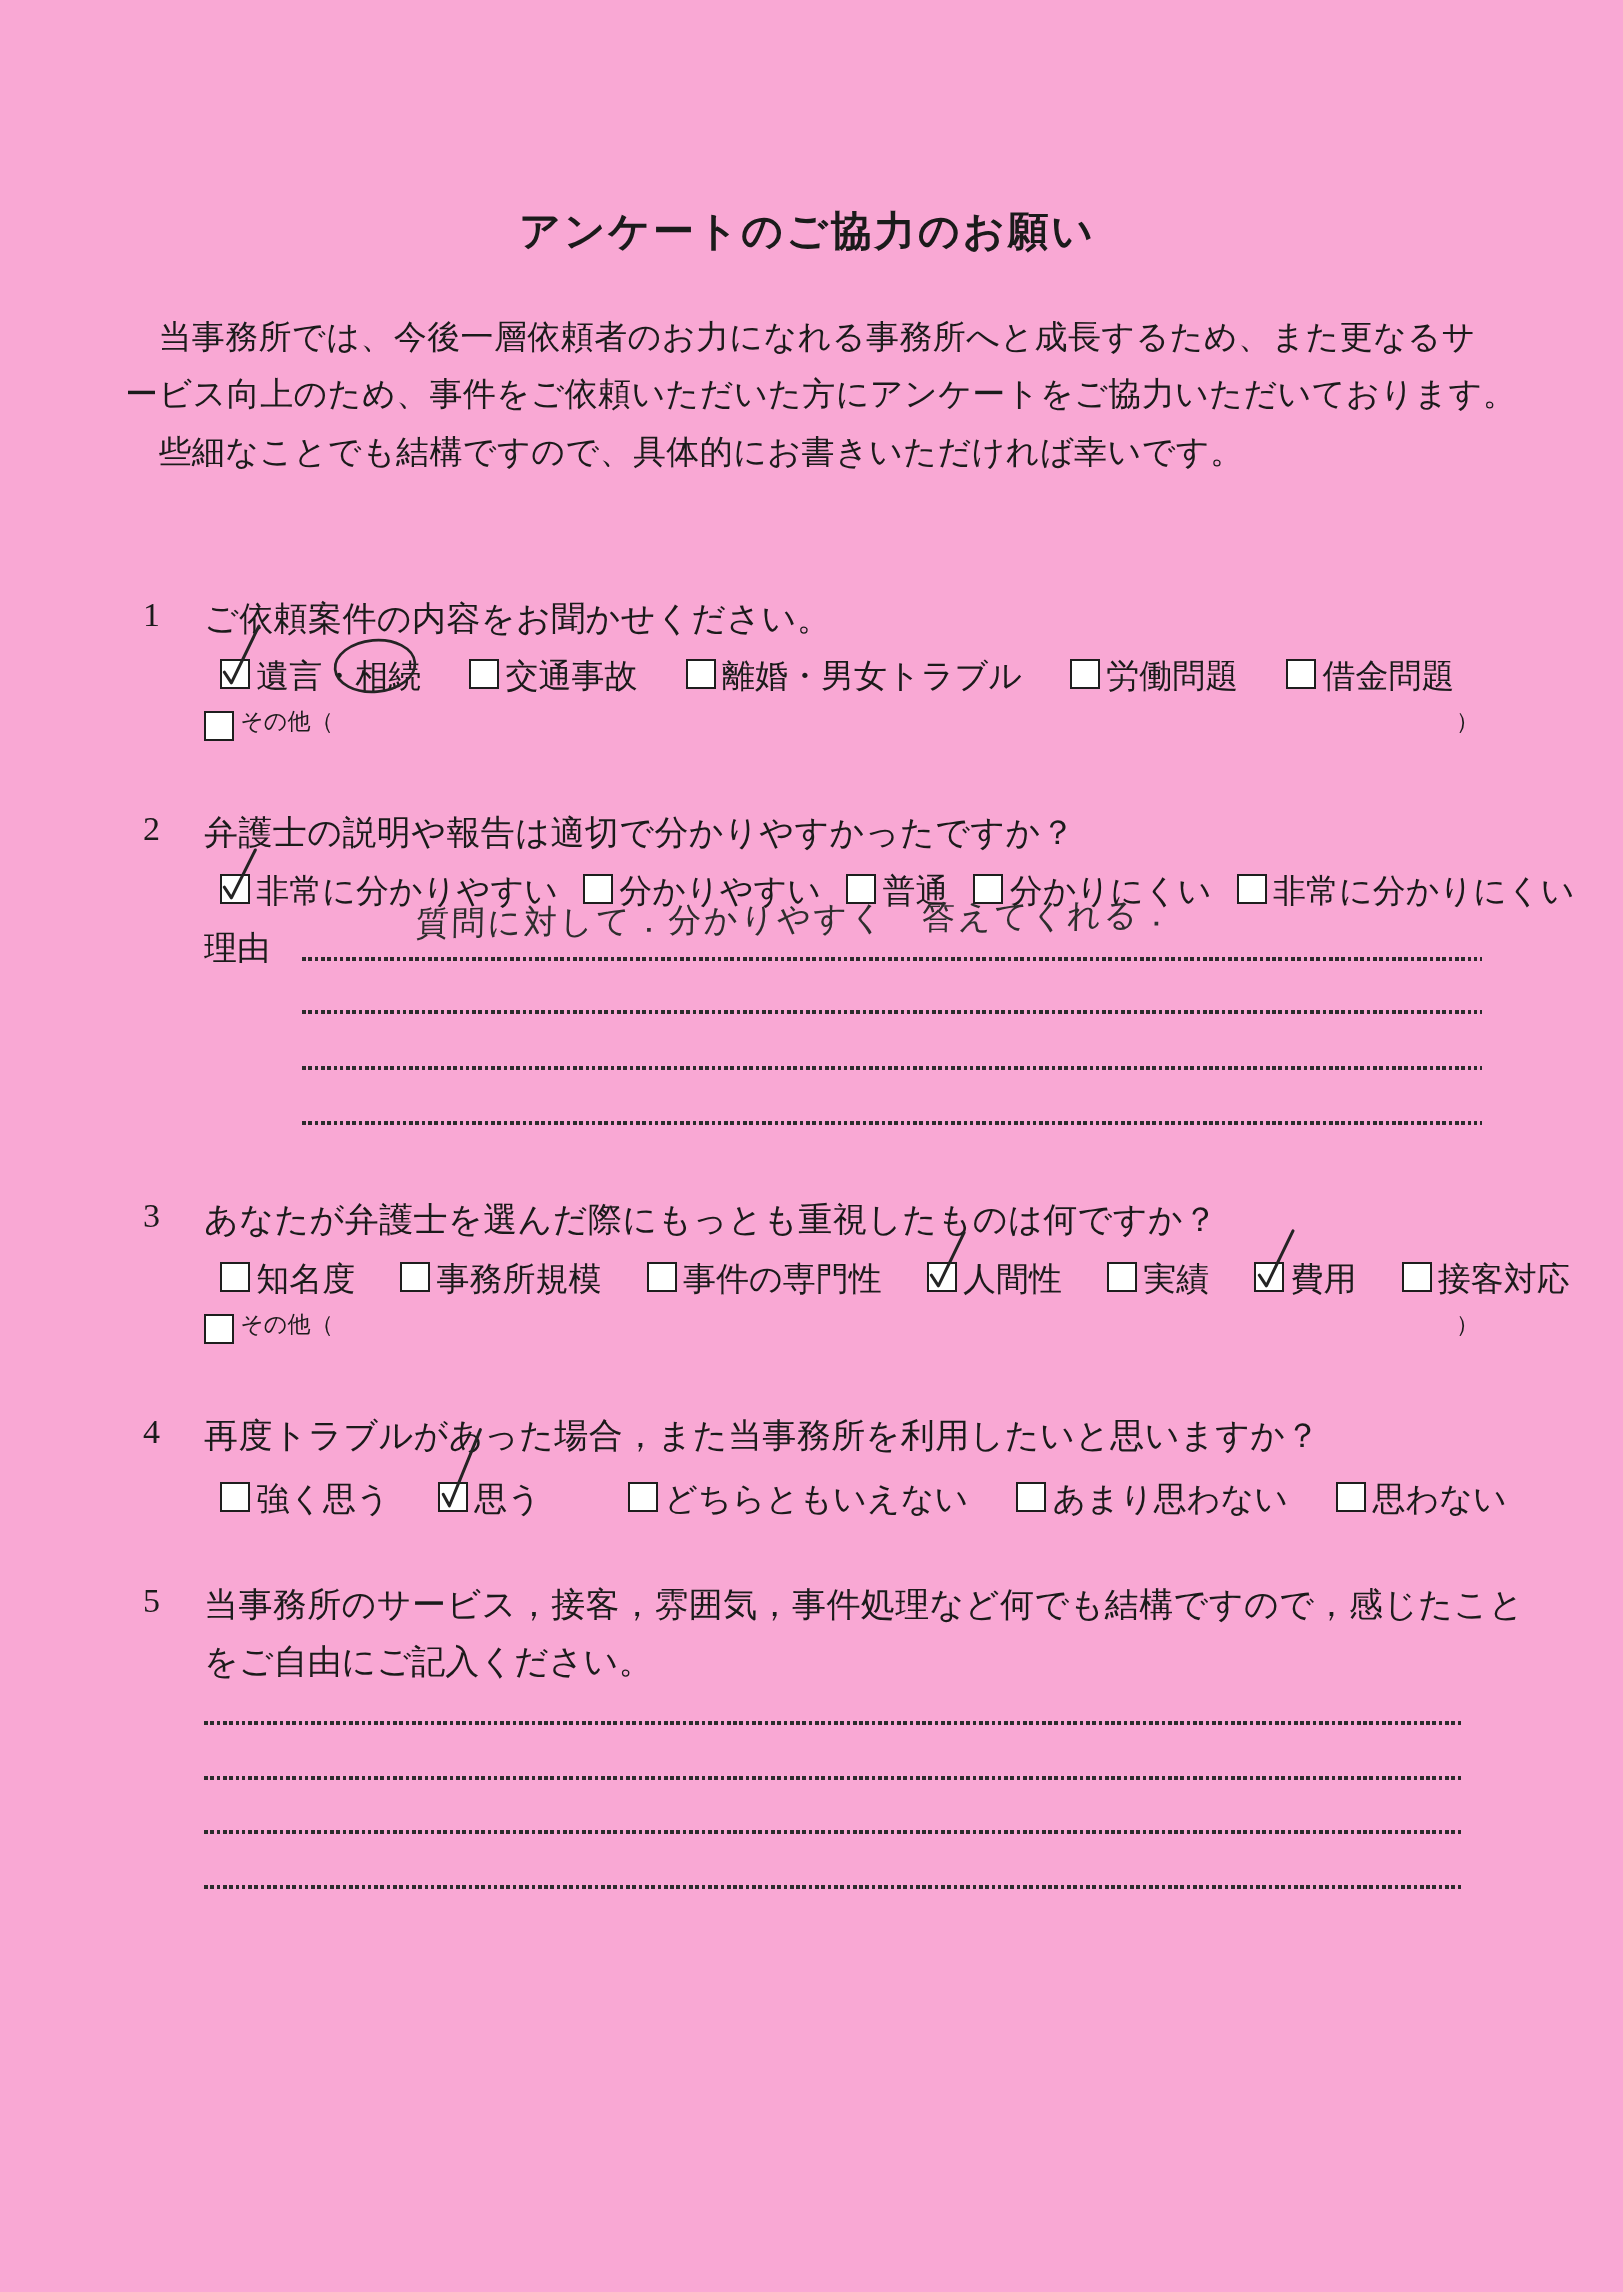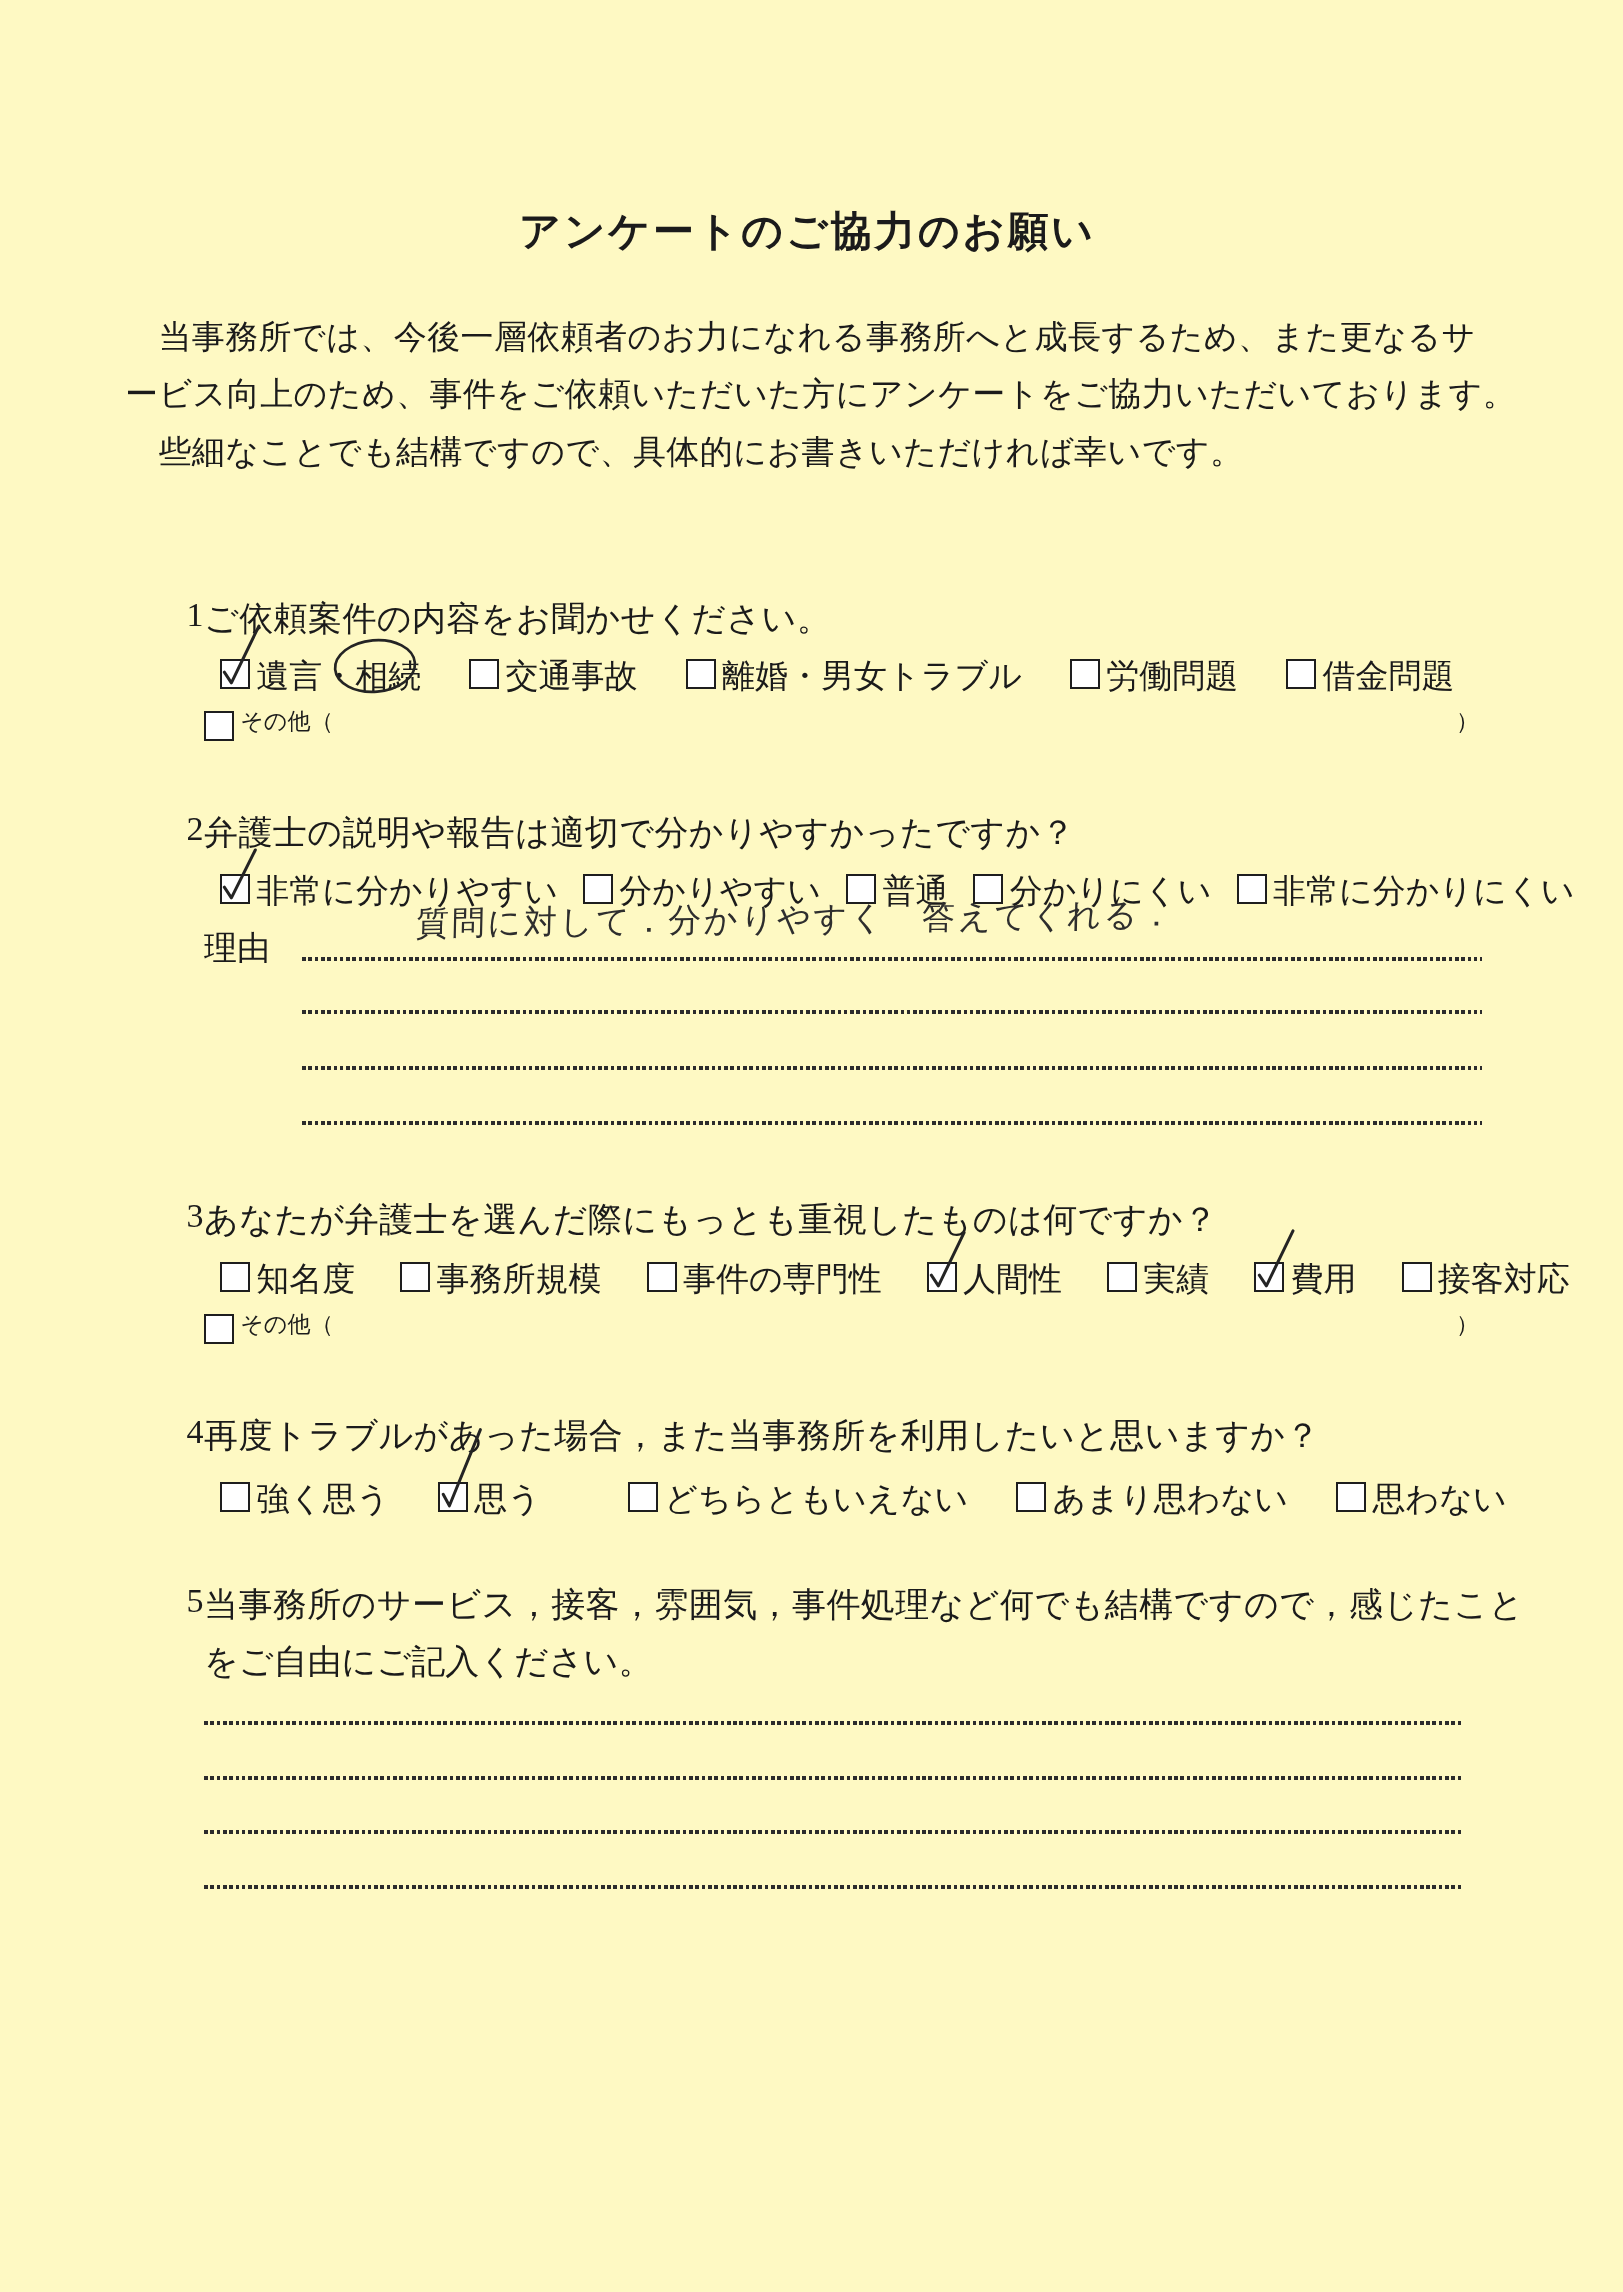--- a/index.html
+++ b/index.html
@@ -1,20 +1,19 @@
 <!DOCTYPE html>
 <html lang="ja" style="font-size:14.3px"><head>
 <meta charset="utf-8">
 <style>
   html,body{margin:0;padding:0;background:#ffffff;}
   .page{
-    position:relative;width:1624px;height:2293px;background:#fef9c3;
+    position:relative;width:1624px;height:2293px;background:#f9a8d4;
     color:#1b1b1b;font-family:"Liberation Serif","DejaVu Serif",serif;
     overflow:hidden;
-    text-align:right;
   }
   .abs{position:absolute;white-space:nowrap;}
   .title{font-size:41px;font-weight:700;letter-spacing:2.7px;}
   .introline{font-size:33px;letter-spacing:0.4px;}
   .qhead{display:flex;font-size:34px;letter-spacing:0.4px;}
   .qnum{flex:none;width:61px;}
   .opts{display:flex;align-items:flex-start;font-size:33px;}
   .opt{display:flex;align-items:flex-start;padding-left:16px;}
   .cb{
     flex:none;width:26px;height:26px;border:2.7px solid #1e1e1e;

